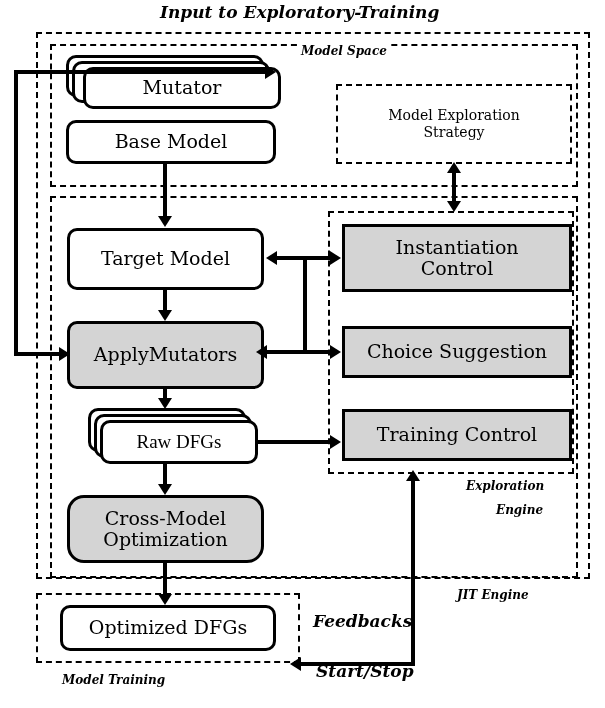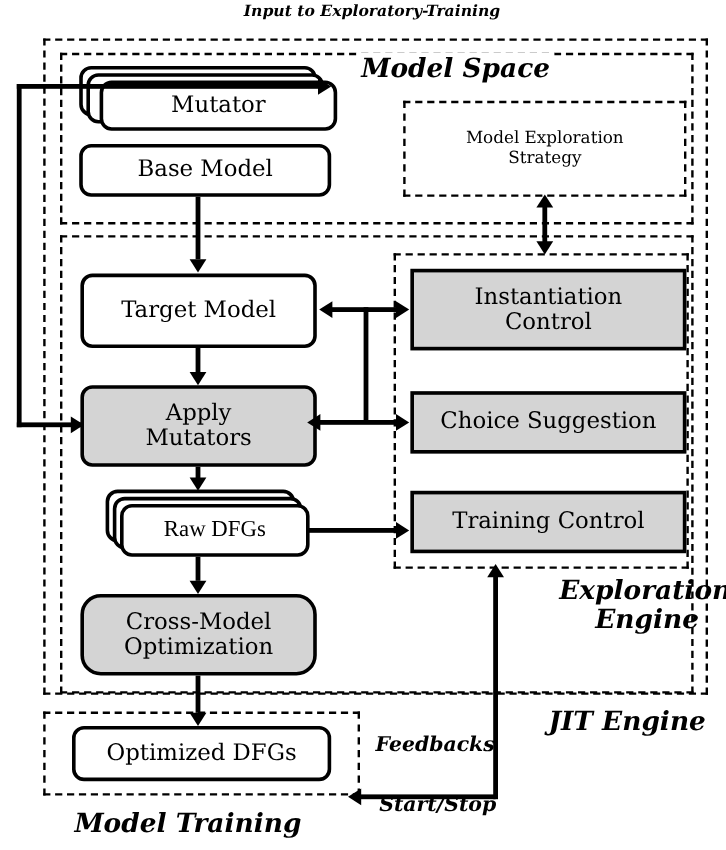--- a/index.html
+++ b/index.html
@@ -18,28 +18,28 @@
     position: relative;
     width: 605px;
     height: 708px;
   }
   .abs { position: absolute; box-sizing: border-box; }
 
   
   .title-label {
     font-weight: bold;
     font-style: italic;
-    font-size: 13px;
-    text-align: center;
+    font-size: 17px;
+    text-align: left;
     white-space: nowrap;
   }
   .region-label {
     font-weight: bold;
     font-style: italic;
-    font-size: 22px;
+    font-size: 12px;
     white-space: nowrap;
   }
   .edge-label {
     font-weight: bold;
     font-style: italic;
     font-size: 17px;
     white-space: nowrap;
   }
 
   
@@ -116,21 +116,21 @@
 
   <div class="abs box round" style="left:67px; top:228px; width:197px; height:62px;">
     <span>Target Model</span>
   </div>
 
   <div class="abs box gray" style="left:342px; top:224px; width:230px; height:68px; flex-direction:column;">
     <span>Instantiation</span>
     <span>Control</span>
   </div>
 
-  <div class="abs box gray round" style="left:67px; top:321px; width:197px; height:68px; flex-direction:column;">
+  <div class="abs box gray round" style="left:67px; top:321px; width:197px; height:68px; flex-direction:row;">
     <span>Apply</span>
     <span>Mutators</span>
   </div>
 
   <div class="abs box gray" style="left:342px; top:326px; width:230px; height:52px;">
     <span>Choice Suggestion</span>
   </div>
 
   <div class="abs stack-l1" style="left:88px; top:408px; width:158px; height:44px; border-radius:10px;"></div>
   <div class="abs stack-l2" style="left:94px; top:414px; width:158px; height:44px; border-radius:10px;"></div>

